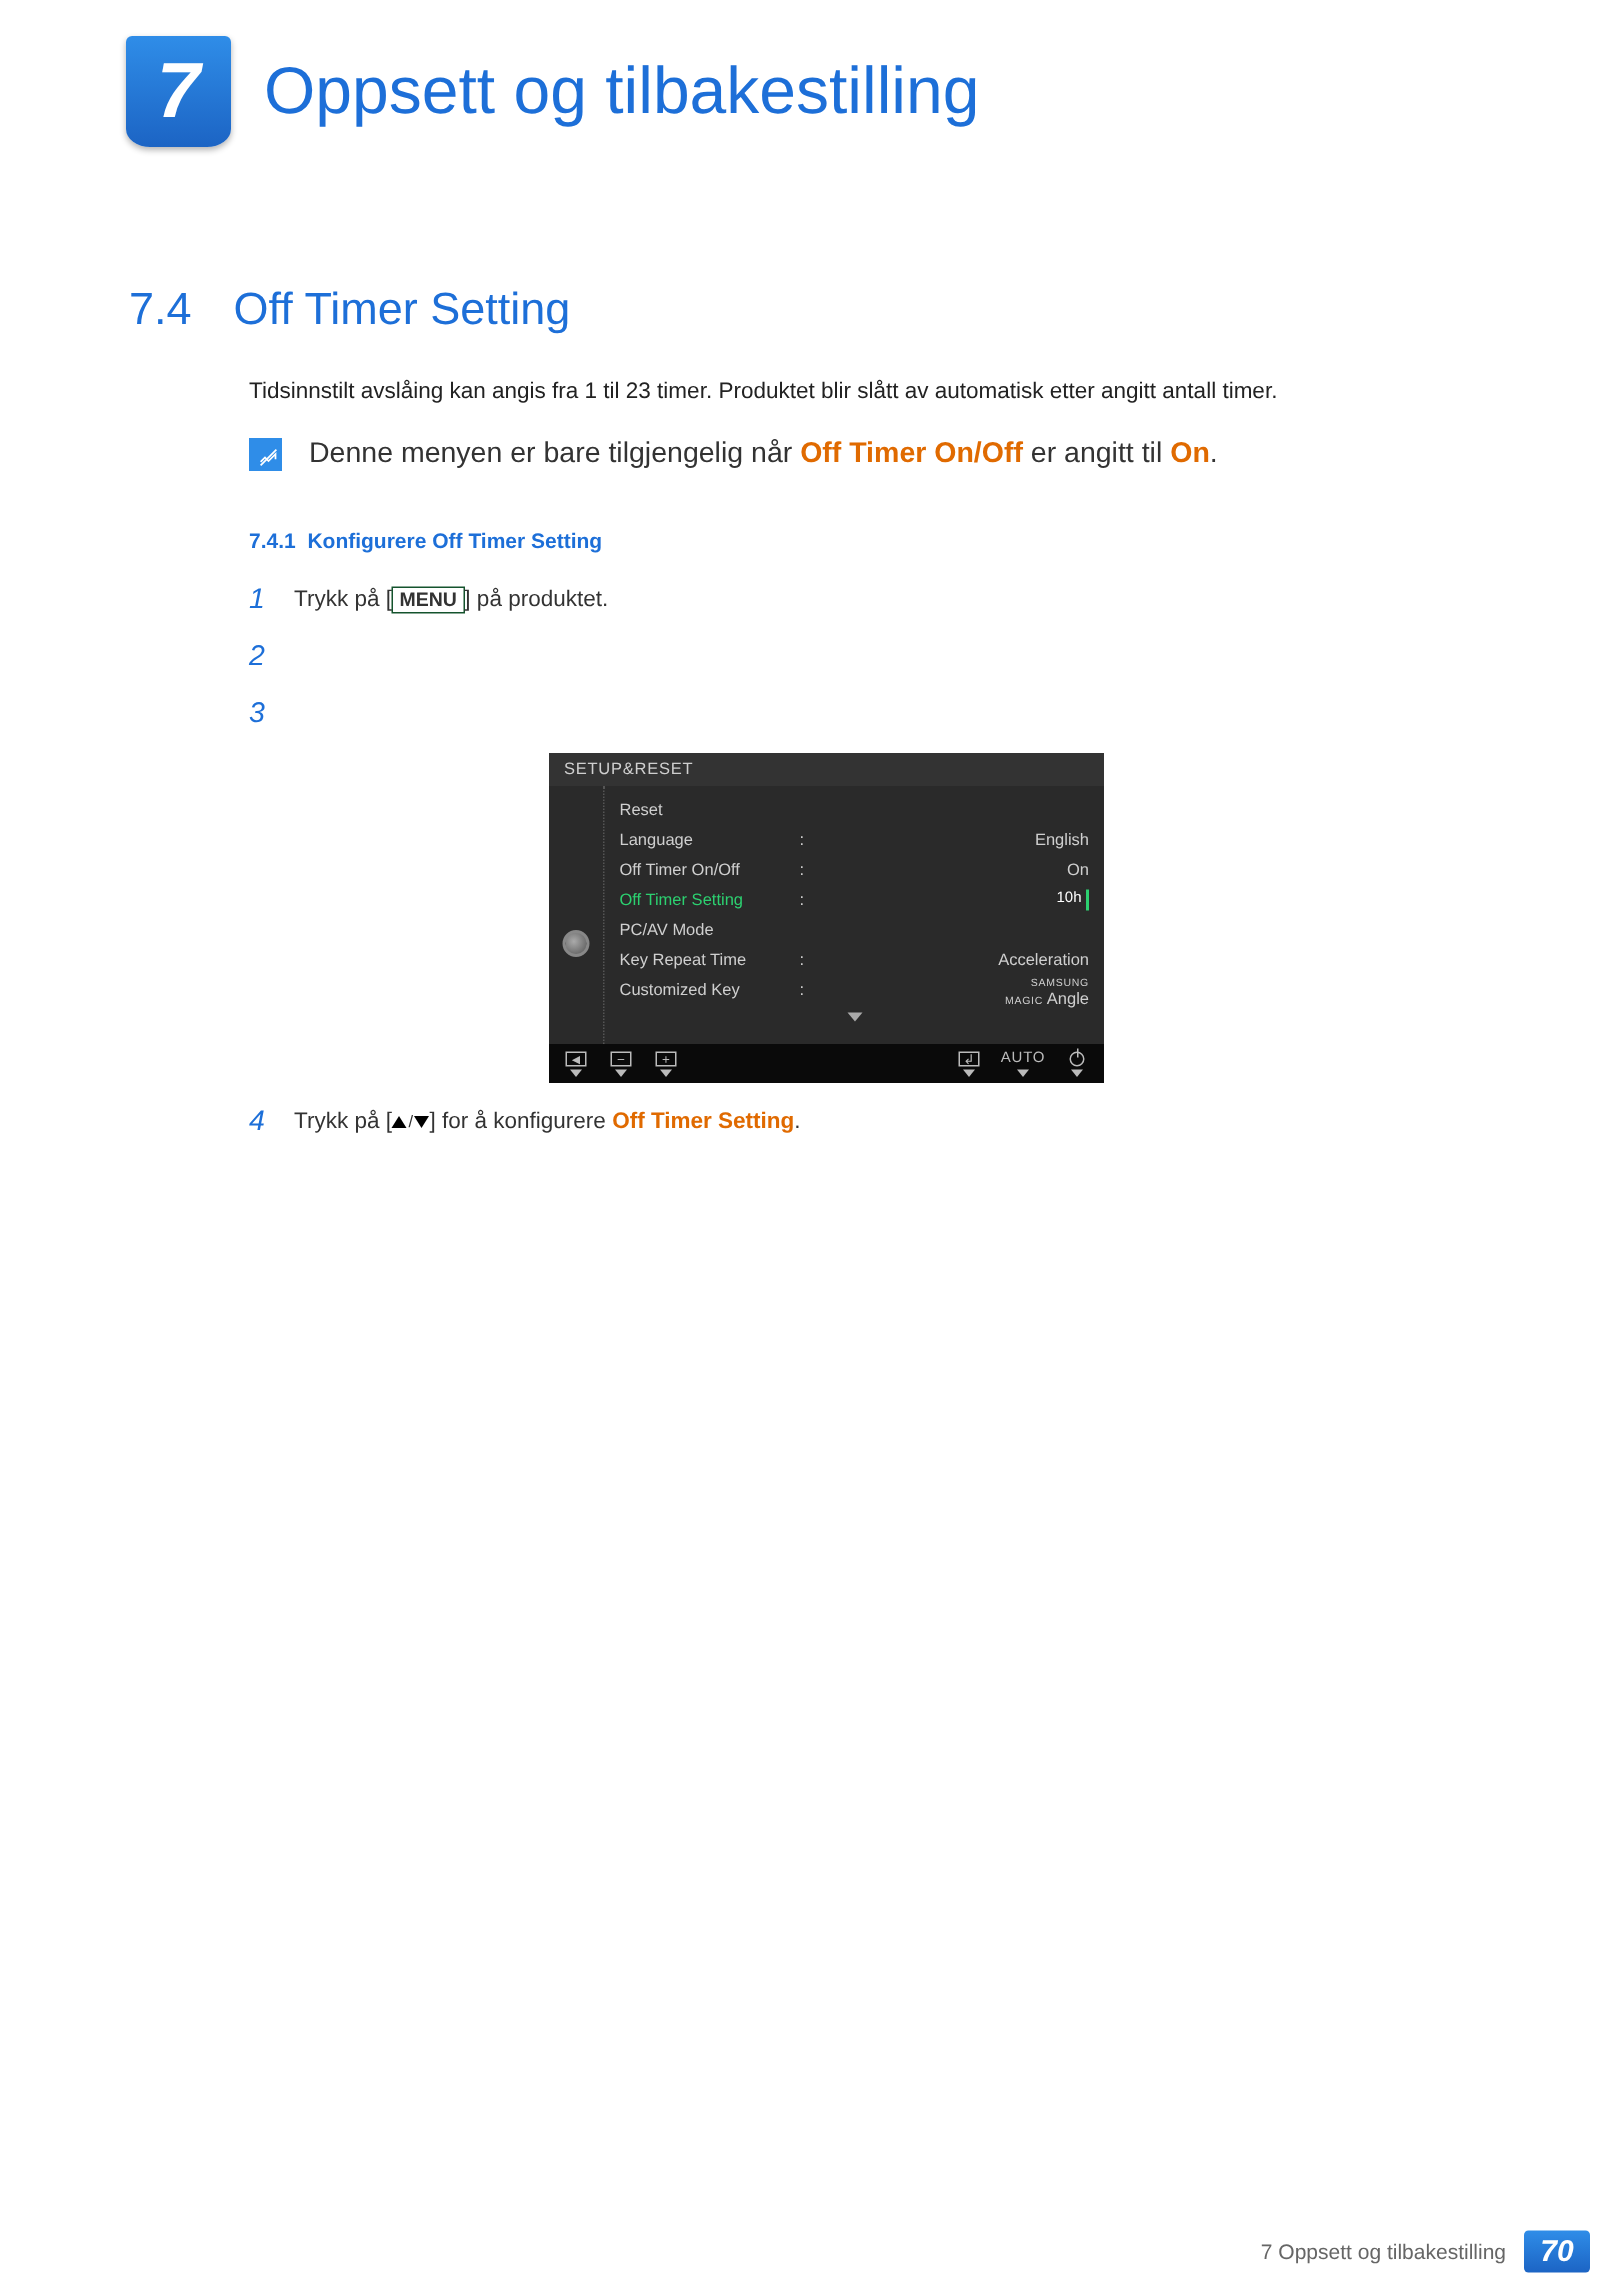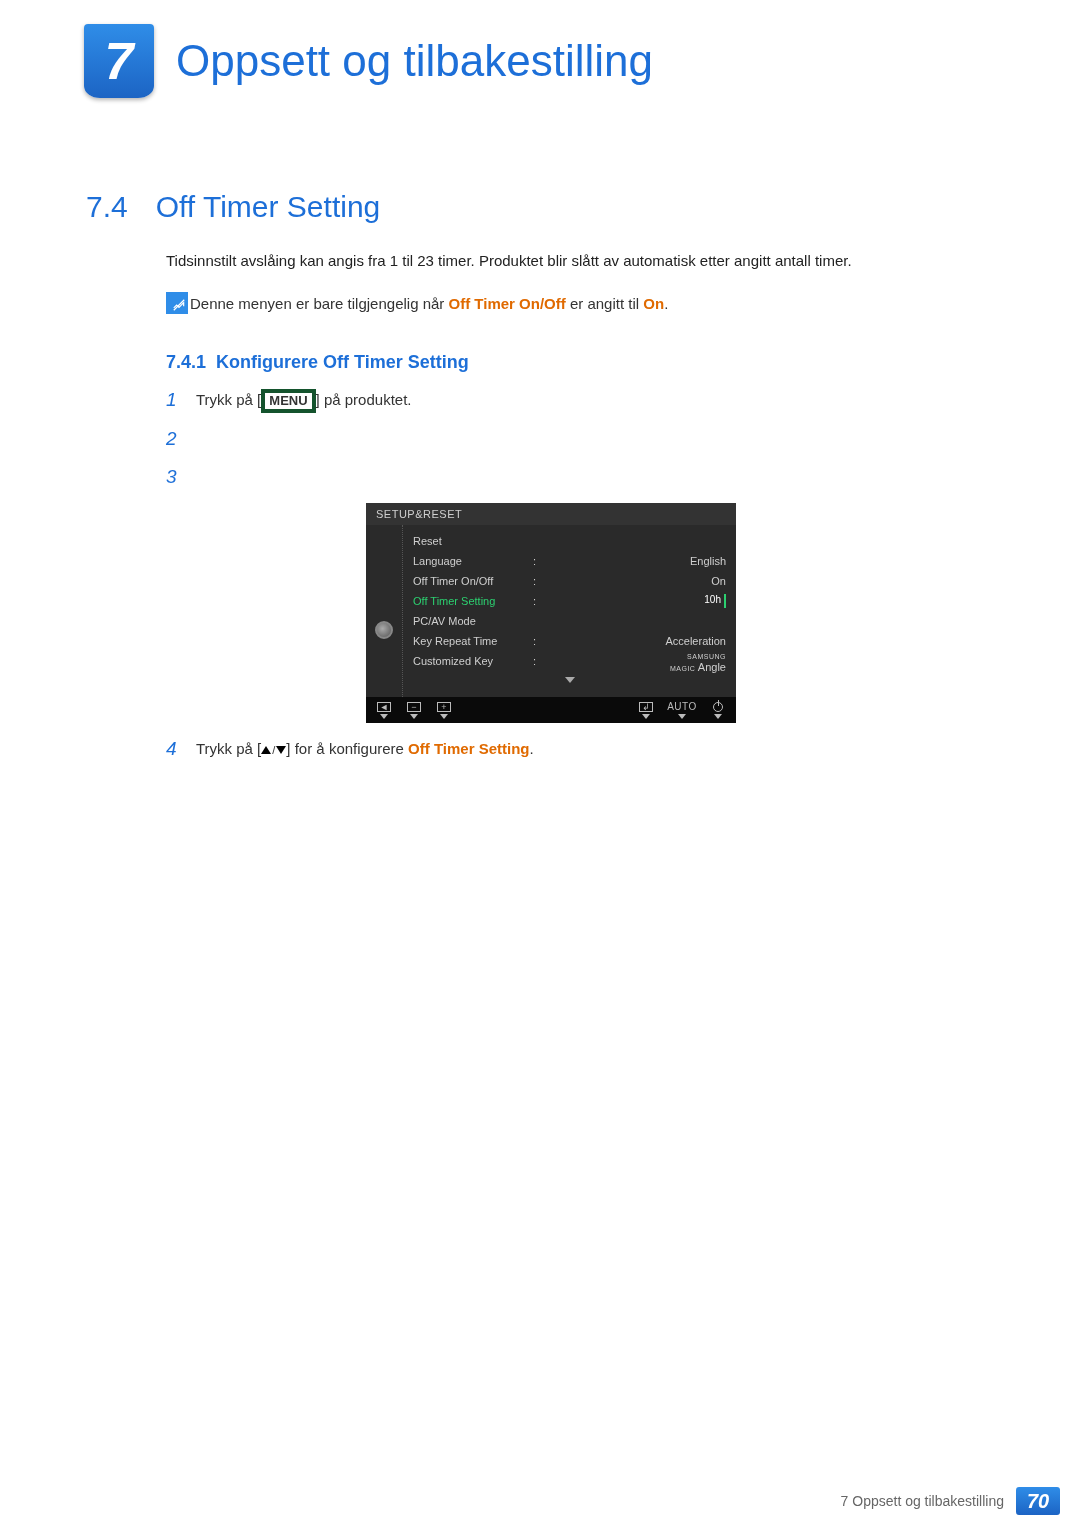--- a/index.html
+++ b/index.html
@@ -59,41 +59,41 @@
     font-size: 15px;
     color: #222;
   }
   
   .note-row {
     position: absolute;
     top: 292px;
     left: 166px;
     display: flex;
     align-items: center;
-    gap: 2px;
-    font-size: 15px;
+    gap: 18px;
+    font-size: 19px;
   }
   .note-icon {
     width: 22px;
     height: 22px;
     background: #2f8de8;
     display: flex;
     align-items: flex-end;
     justify-content: flex-end;
     padding: 2px;
   }
   .note-icon svg { width: 14px; height: 14px; }
   .note-row .orange { color: #e06a00; font-weight: 700; }
   
   .subsection-head {
     position: absolute;
     top: 352px;
     left: 166px;
     color: #1d6fd8;
-    font-size: 18px;
+    font-size: 14px;
     font-weight: 700;
   }
   
   .steps {
     position: absolute;
     top: 388px;
     left: 166px;
     width: 800px;
   }
   .step {
@@ -105,21 +105,21 @@
   }
   .step-num {
     color: #1d6fd8;
     font-style: italic;
     font-size: 19px;
     font-weight: 400;
     width: 16px;
     flex-shrink: 0;
   }
   .step-text .menu-box {
-    border: 4px solid #14532d;
+    border: 1px solid #14532d;
     padding: 0 4px;
     font-weight: 700;
     font-size: 13px;
     display: inline-block;
     line-height: 16px;
   }
   .step-text .arrows-box {
     display: inline-flex;
     align-items: center;
     gap: 1px;

